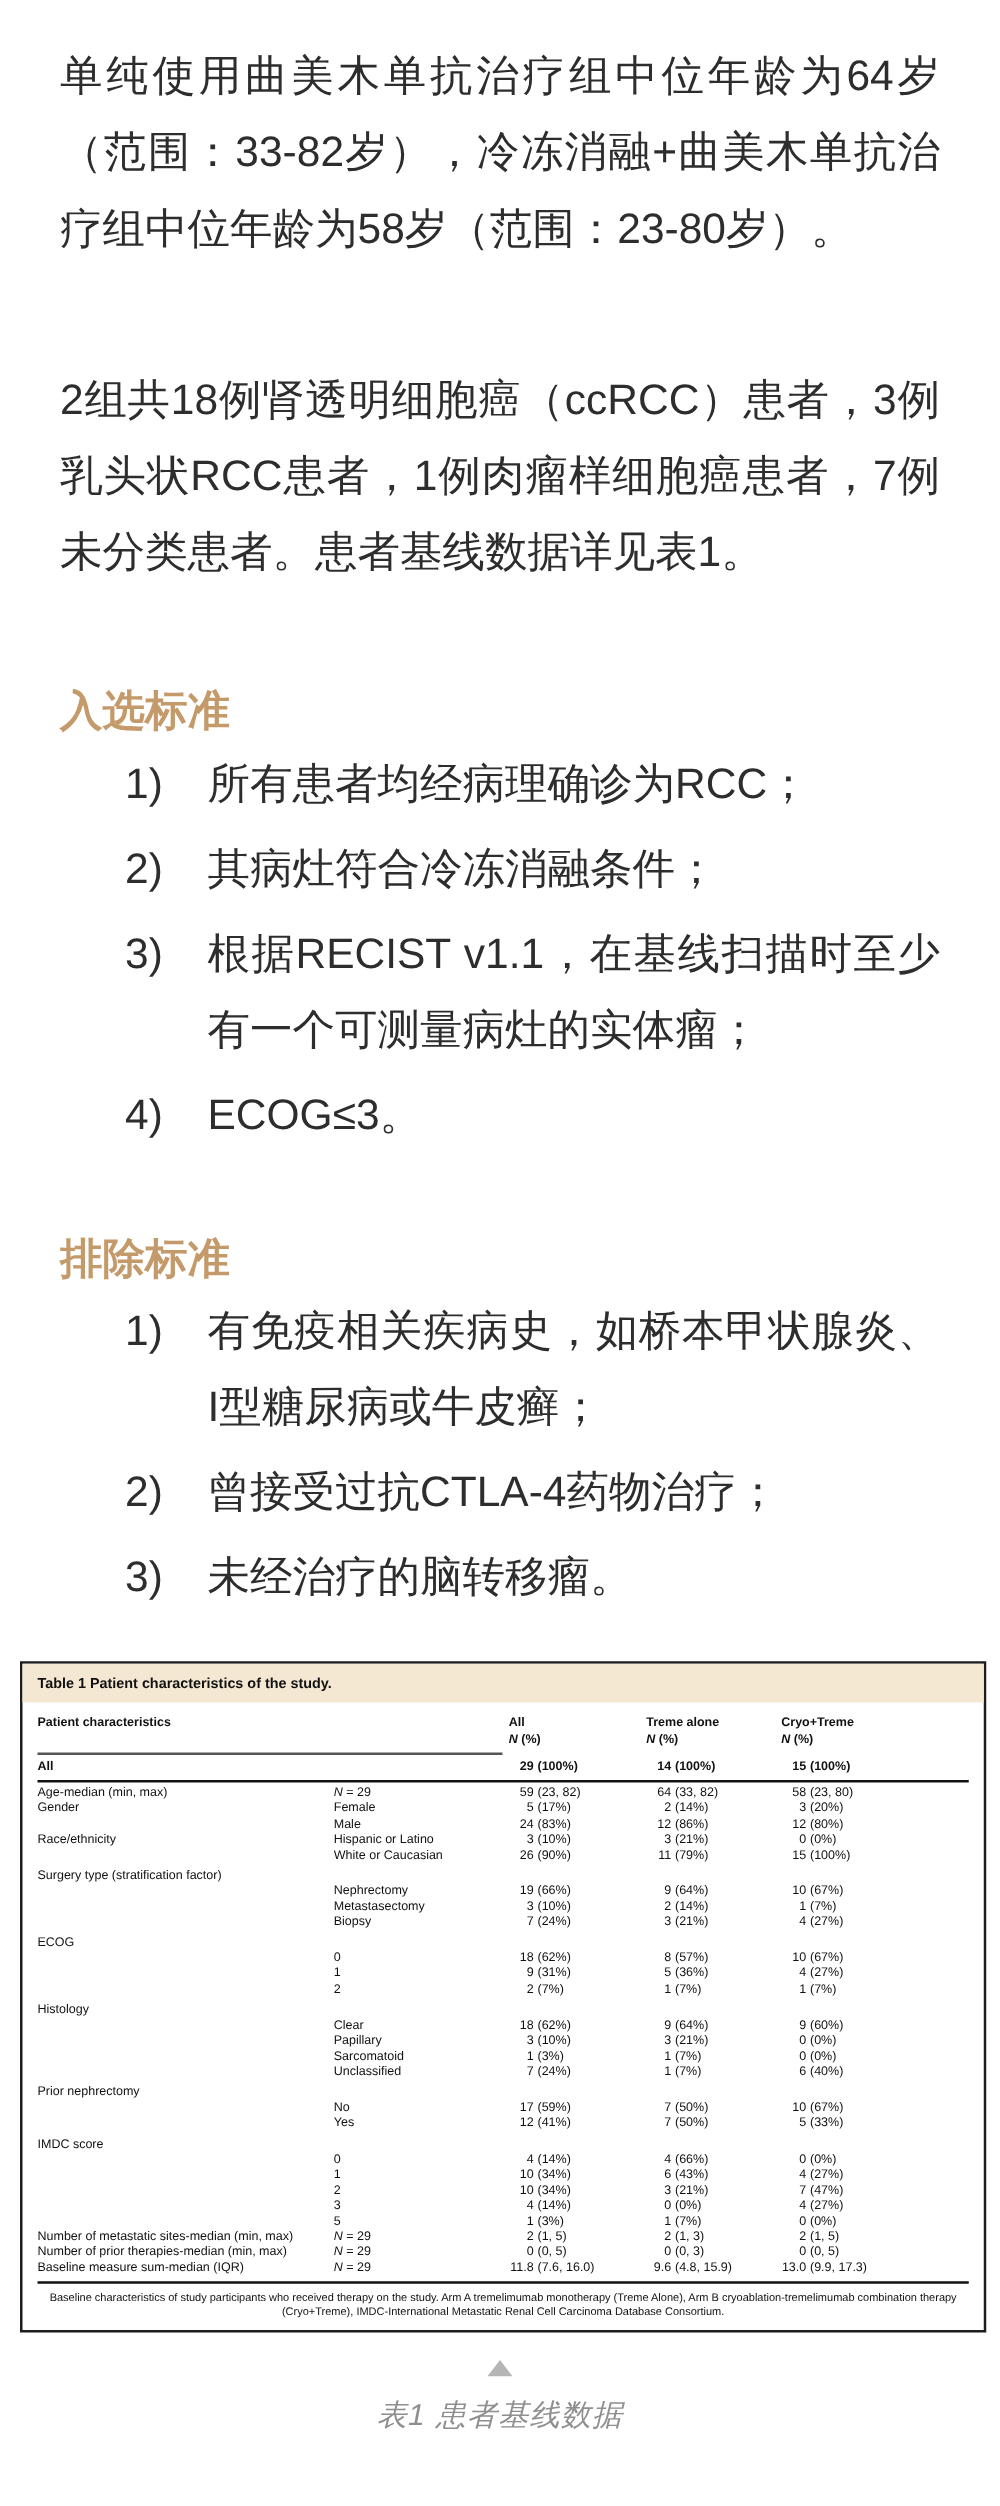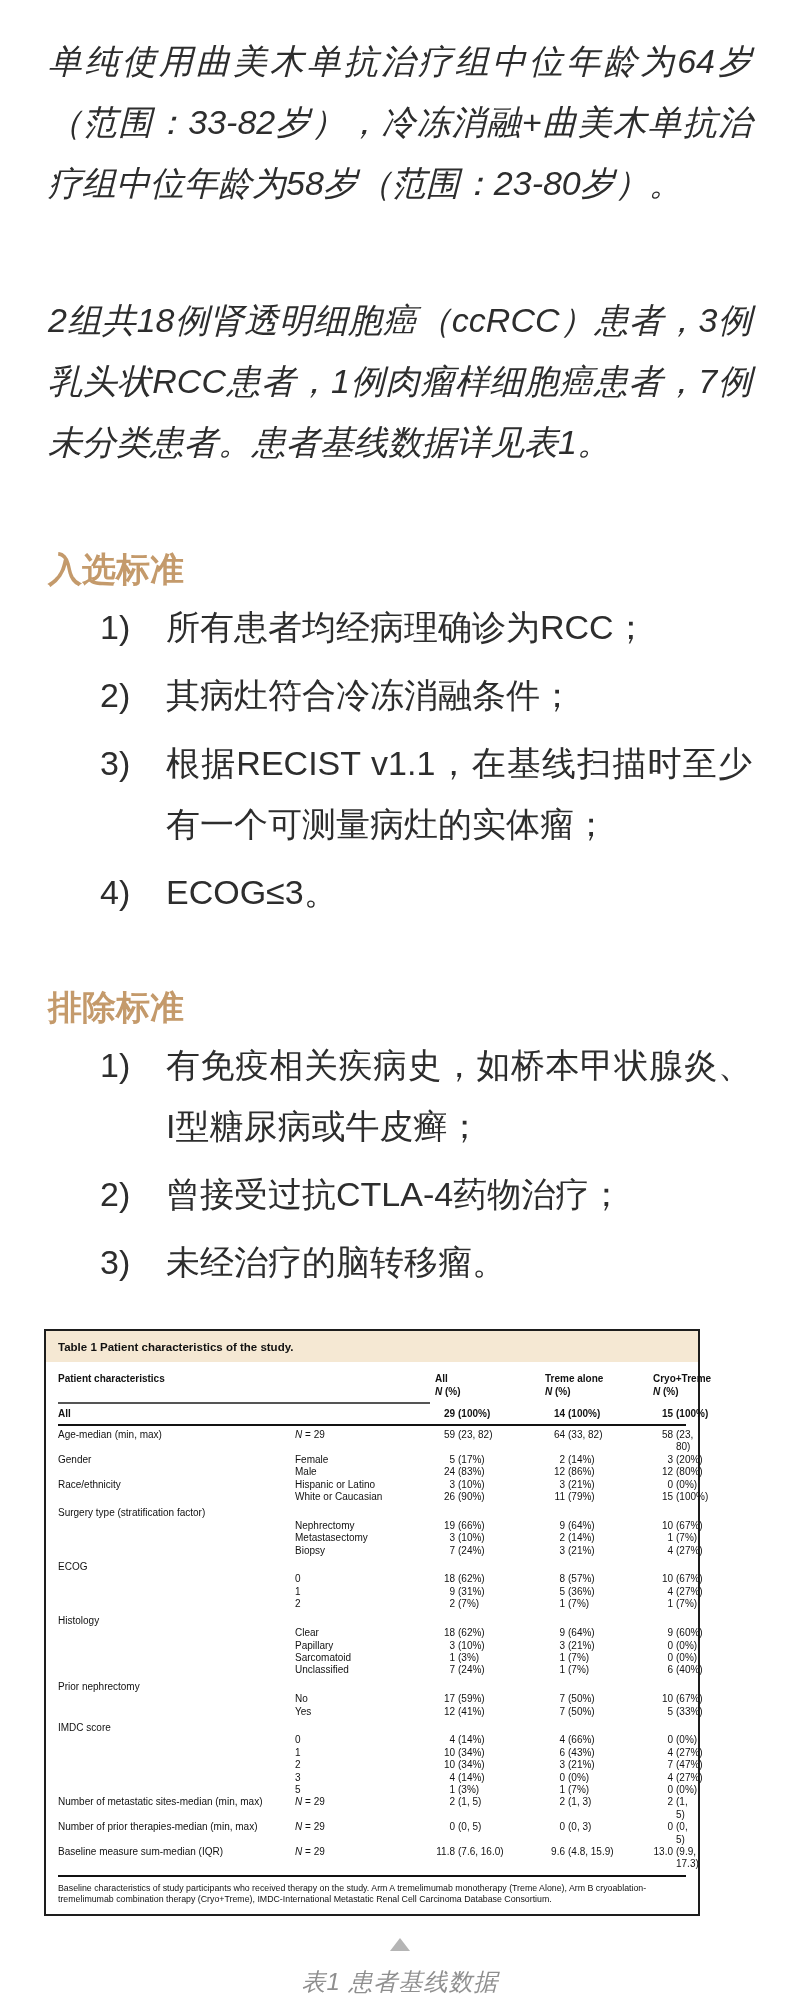--- a/index.html
+++ b/index.html
@@ -2,48 +2,48 @@
 <html><head>
 <meta charset="utf-8">
 <style>
   html,body{margin:0;padding:0;}
   body{
     width:800px;height:2005px;overflow:hidden;background:#ffffff;
     font-family:"Liberation Sans","DejaVu Sans",sans-serif;color:#2d2d2d;
   }
   .content{padding:0 48px;}
   
-  .para{font-size:34px;line-height:61px;text-align:justify;margin:0;font-style:italic;}
+  .para{font-size:34px;line-height:61px;text-align:justify;margin:0;}
   .para:first-child{margin-top:31px;}
   .para + .para{margin-top:76px;}
   
   .section-heading{font-size:34px;font-weight:bold;color:#c49a6b;line-height:44px;margin:0;}
   .section-heading.first{margin-top:74px;}
   .section-heading.rest{margin-top:62px;}
   ol.criteria{list-style:none;margin:6px 0 0 52px;padding:0;}
   ol.criteria li{display:flex;font-size:34px;line-height:61px;margin-bottom:7px;}
   .li-num{flex:none;width:66px;}
   .li-text{flex:1;text-align:justify;}
   
-  .tablewrap{margin:36px 0 0 44px;width:656px;box-sizing:border-box;border:2px solid #1d1d1d;background:#fff;color:#111;}
+  .tablewrap{margin:36px 0 0 16px;width:773px;box-sizing:border-box;border:2px solid #1d1d1d;background:#fff;color:#111;}
   .ttitle{background:#f5e8d3;padding:9px 12px 8px 12px;font-size:11.5px;font-weight:bold;line-height:14px;}
   .tbody{padding:10px 12px 0 12px;}
   .tgrid{display:grid;grid-template-columns:237px 140px 110px 108px 1fr;}
   .thead{font-size:10px;font-weight:bold;line-height:13px;}
   .ghead .gsub{font-weight:bold;}
   .grayline{width:372px;border-top:2px solid #555;margin-top:4px;}
   .allrow{font-size:10px;font-weight:bold;padding:3px 0 4px 0;line-height:13px;}
   .blackline{border-top:2px solid #111;}
   .trows{padding:3px 0 4px 0;}
   .trow{font-size:10px;line-height:12.4px;}
   .trow.section{padding-top:4px;}
   .vcell{display:flex;}
   .vnum{flex:none;width:20px;text-align:right;}
   .vparen{margin-left:3px;}
-  .tfoot{padding:6px 12px 9px 12px;font-size:8.8px;line-height:11px;}
+  .tfoot{padding:6px 12px 9px 12px;font-size:8.8px;line-height:11px;text-align:center;}
   
   .tri{width:0;height:0;border-left:10px solid transparent;border-right:10px solid transparent;
        border-bottom:13px solid #b5b5b5;margin:22px auto 0 auto;}
   .figcaption{text-align:center;font-size:24px;color:#8f8f8f;margin-top:15px;letter-spacing:1px;font-style:italic;}
   i{font-style:italic;}
 </style>
 </head>
 <body>
 
 <div class="content">

